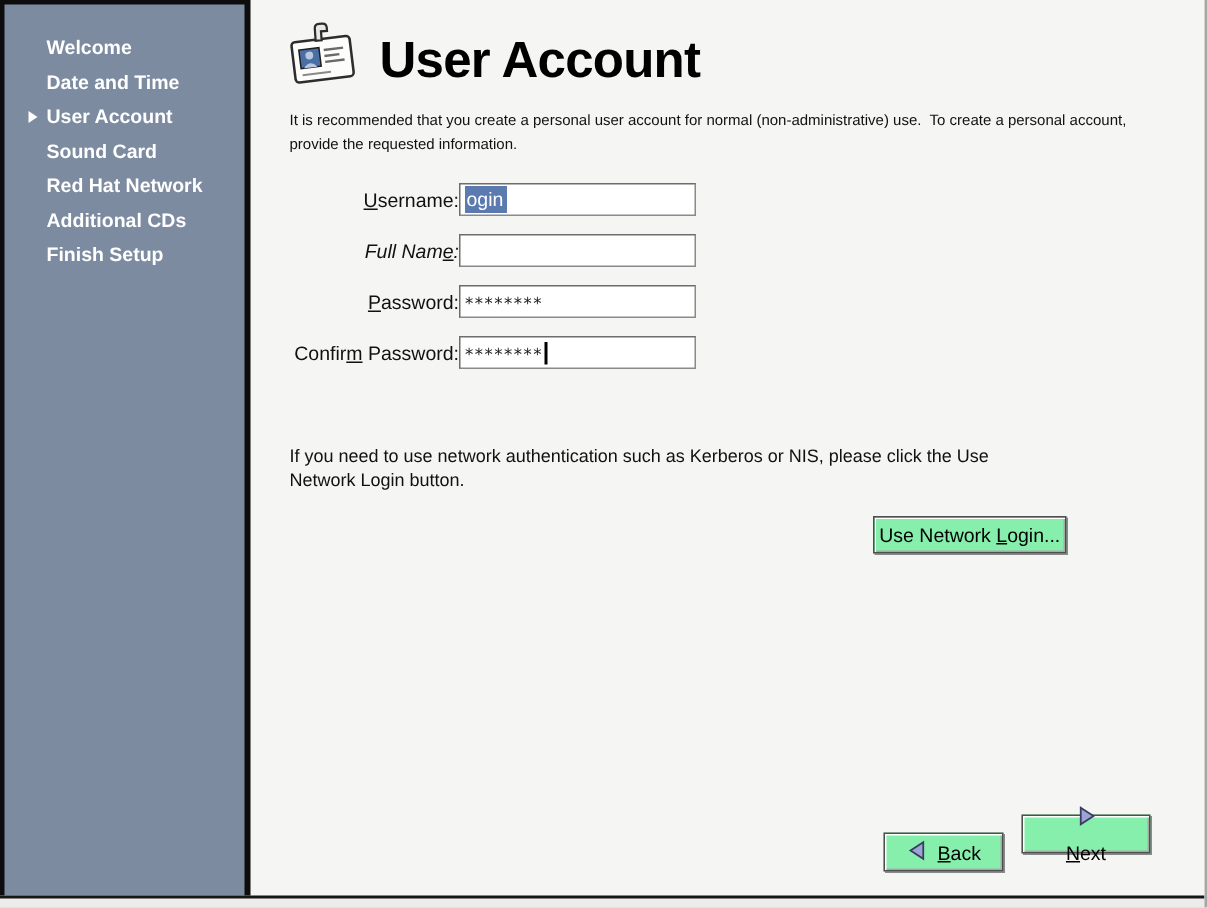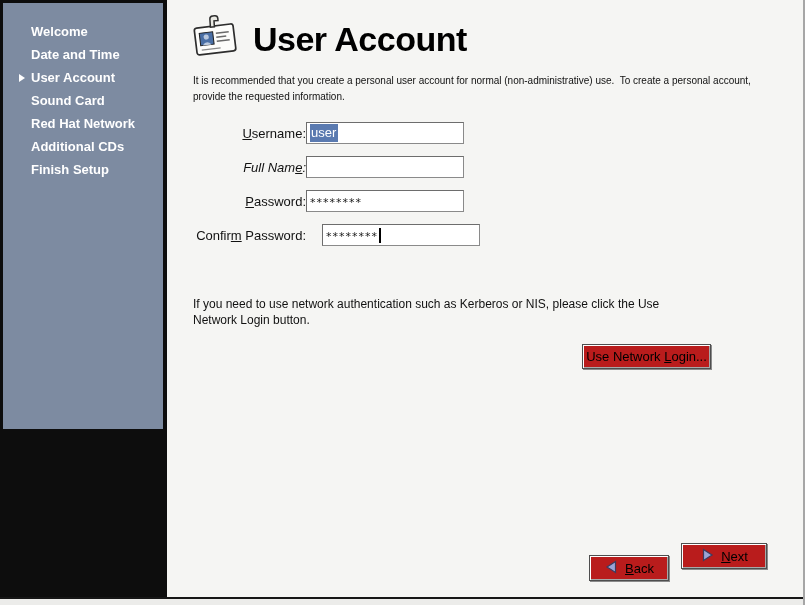--- a/index.html
+++ b/index.html
@@ -14,21 +14,21 @@
   #content {
     position:absolute; left:0; top:0; width:803px; height:599px;
     background:#f5f5f3; border-bottom:2px solid #161616;
   }
   
   #sidebar-frame {
     position:absolute; left:0; top:0; width:167px; height:597px;
     background:#0d0d0d; padding:3px 4px 0 3px;
   }
   #sidebar {
-    width:160px; height:426px; background:#7d8ba1;
+    width:160px; height:594px; background:#7d8ba1;
     padding-top:17px;
   }
   .side-item {
     position:relative; height:23px; line-height:23px;
     padding-left:28px; color:#ffffff; font-size:13px; font-weight:bold;
     white-space:nowrap;
   }
   .side-arrow {
     position:absolute; left:16px; top:8px; width:0; height:0;
     border-top:4px solid transparent; border-bottom:4px solid transparent;
@@ -39,44 +39,44 @@
   #header { position:absolute; left:23px; top:13px; display:flex; align-items:center; gap:13px; }
   #page-title {
     font-size:34px; font-weight:bold; color:#000; letter-spacing:-0.5px;
     line-height:48px;
   }
   #intro {
     position:absolute; left:26px; top:73px; width:575px;
     font-size:10px; line-height:16px; color:#111; white-space:pre-wrap;
   }
   .form-row { position:absolute; left:26px; display:flex; align-items:center; height:22px;text-align:right; }
-  .row-y0 { top:122px; } .row-y1 { top:156px;font-style:italic; } .row-y2 { top:190px; } .row-y3 { top:224px;gap:16px; }
+  .row-y0 { top:122px; } .row-y1 { top:156px;font-style:italic; } .row-y2 { top:190px; } .row-y3 { top:224px; }
   .field-label { width:113px; font-size:13px; color:#111; white-space:nowrap; }
   .accel { text-decoration:underline; }
   .textbox {
     width:158px; height:22px; background:#ffffff;
     border:1px solid #8a8a8a; border-top-color:#6d6d6d; border-left-color:#6d6d6d;
     display:flex; align-items:center; padding-left:3px; overflow:hidden;
   }
   .sel-text { background:#5a7ab0; color:#ffffff; font-size:13px; padding:1px 2px 2px 1px; }
   .stars { font-size:11px; letter-spacing:1px; color:#1a1a1a; padding-top:2px; font-family:"DejaVu Sans",sans-serif; }
   .caret { display:inline-block; width:2px; height:15px; background:#000; margin-left:1px; }
   #network-text {
     position:absolute; left:26px; top:296px; width:510px;
     font-size:12px; line-height:16px; color:#111; white-space:pre-wrap;
   }
   .gtk-btn {
     position:absolute; display:flex; align-items:center; justify-content:center; gap:6px;
-    background:#b91c1c; border:1px solid #4e4e4e; font-size:13px; color:#000;
+    background:#86efac; border:1px solid #4e4e4e; font-size:13px; color:#000;
     box-shadow:1px 1px 0 #8a8a8a, inset 1px 1px 0 #ffffff, inset -1px -1px 0 #a8a8a8;
     cursor:default; white-space:nowrap;
   }
   #btn-network { left:415px; top:344px; width:129px; height:25px; }
   #btn-back { left:422px; top:543px; width:80px; height:26px;margin-top:12px; }
-  #btn-next { left:514px; top:543px; width:86px; height:26px; }
+  #btn-next { left:514px; top:543px; width:86px; height:26px;flex-direction:column; }
   .btn-label { white-space:nowrap; }
 </style>
 </head>
 <body>
 
 <div id="win">
   <div id="content">
 
     <div id="sidebar-frame">
       <div id="sidebar">
@@ -126,21 +126,21 @@
           </svg>
         </span>
         <span id="page-title">User Account</span>
       </div>
 
       <div id="intro">It is recommended that you create a personal user account for normal (non-administrative) use.  To create a personal account, provide the requested information.</div>
 
       <div class="form-row row-y0">
         <span class="field-label"><span class="accel">U</span><span>sername:</span></span>
         <div class="textbox">
-          <span class="sel-text">user</span>
+          <span class="sel-text">ogin</span>
         </div>
       </div>
 
       <div class="form-row row-y1">
         <span class="field-label"><span>Full Nam</span><span class="accel">e</span><span>:</span></span>
         <div class="textbox"></div>
       </div>
 
       <div class="form-row row-y2">
         <span class="field-label"><span class="accel">P</span><span>assword:</span></span>

